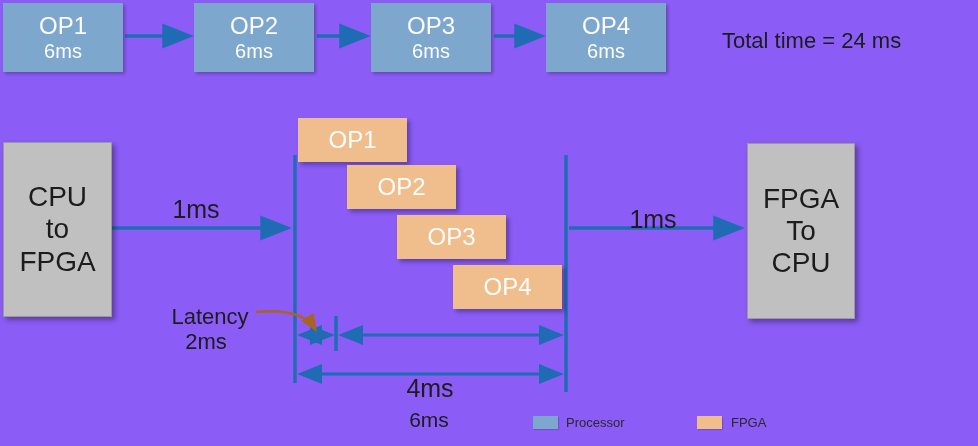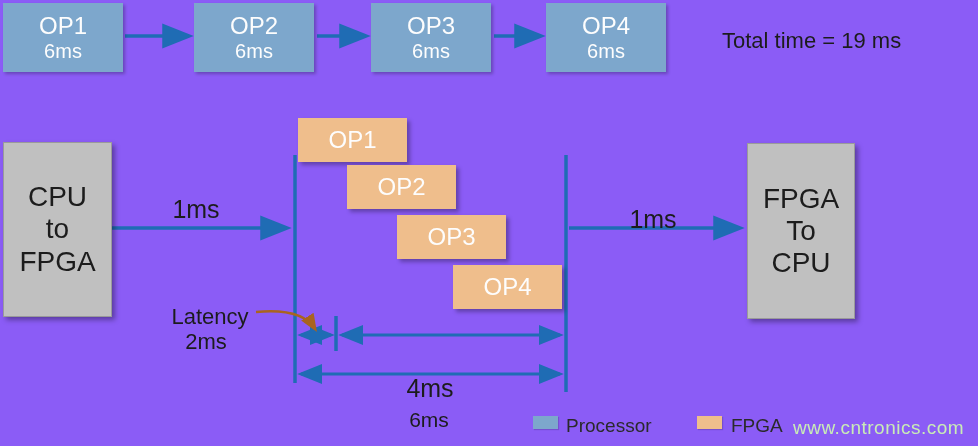--- a/index.html
+++ b/index.html
@@ -48,21 +48,21 @@
   .total-top{font-size:22px;}
   .ms20{font-size:25px;}
   .latency{font-size:22px;}
   .big4ms{font-size:25px;}
   .total-bottom{font-size:21px;}
 
   
   .swatch{width:25px;height:13px;box-shadow:1px 1px 1px rgba(0,0,0,0.15);}
   .swatch-processor{background:#7da7cc;}
   .swatch-fpga{background:#efbe8c;}
-  .legend-label{font-size:19px;color:#2a2a2a;}
+  .legend-label{font-size:13px;color:#2a2a2a;}
 
   .watermark{
     font-size:19px;
     color:#c9ecb6;
     letter-spacing:0.5px;
   }
 
   svg{position:absolute;left:0;top:0;}
 </style>
 </head>
@@ -108,21 +108,21 @@
   </div>
   <div class="abs seq-box" style="left:371px;">
     <div class="op">OP3</div>
     <div class="tm">6ms</div>
   </div>
   <div class="abs seq-box" style="left:546px;">
     <div class="op">OP4</div>
     <div class="tm">6ms</div>
   </div>
 
-  <div class="abs lbl total-top" style="left:722px;top:28px;">Total time = 19 ms</div>
+  <div class="abs lbl total-top" style="left:722px;top:28px;">Total time = 24 ms</div>
 
   <div class="abs io-box" style="left:3px;top:142px;width:107px;height:173px;">
     <div>CPU</div>
     <div>to</div>
     <div>FPGA</div>
   </div>
 
   <div class="abs io-box" style="left:747px;top:143px;width:106px;height:174px;">
     <div>FPGA</div>
     <div>To</div>
@@ -149,15 +149,14 @@
   <div class="abs lbl lbl-center latency" style="left:206px;top:329px;">2ms</div>
 
   <div class="abs lbl lbl-center big4ms" style="left:430px;top:342px;margin-top:32px;">4ms</div>
   <div class="abs lbl lbl-center total-bottom" style="left:429px;top:408px;">6ms</div>
 
   <div class="abs swatch swatch-processor" style="left:533px;top:416px;"></div>
   <div class="abs legend-label" style="left:566px;top:415px;">Processor</div>
   <div class="abs swatch swatch-fpga" style="left:697px;top:416px;"></div>
   <div class="abs legend-label" style="left:731px;top:415px;">FPGA</div>
 
-  <div class="abs watermark" style="left:793px;top:417px;">www.cntronics.com</div>
 
 </div>
 
 </body></html>

